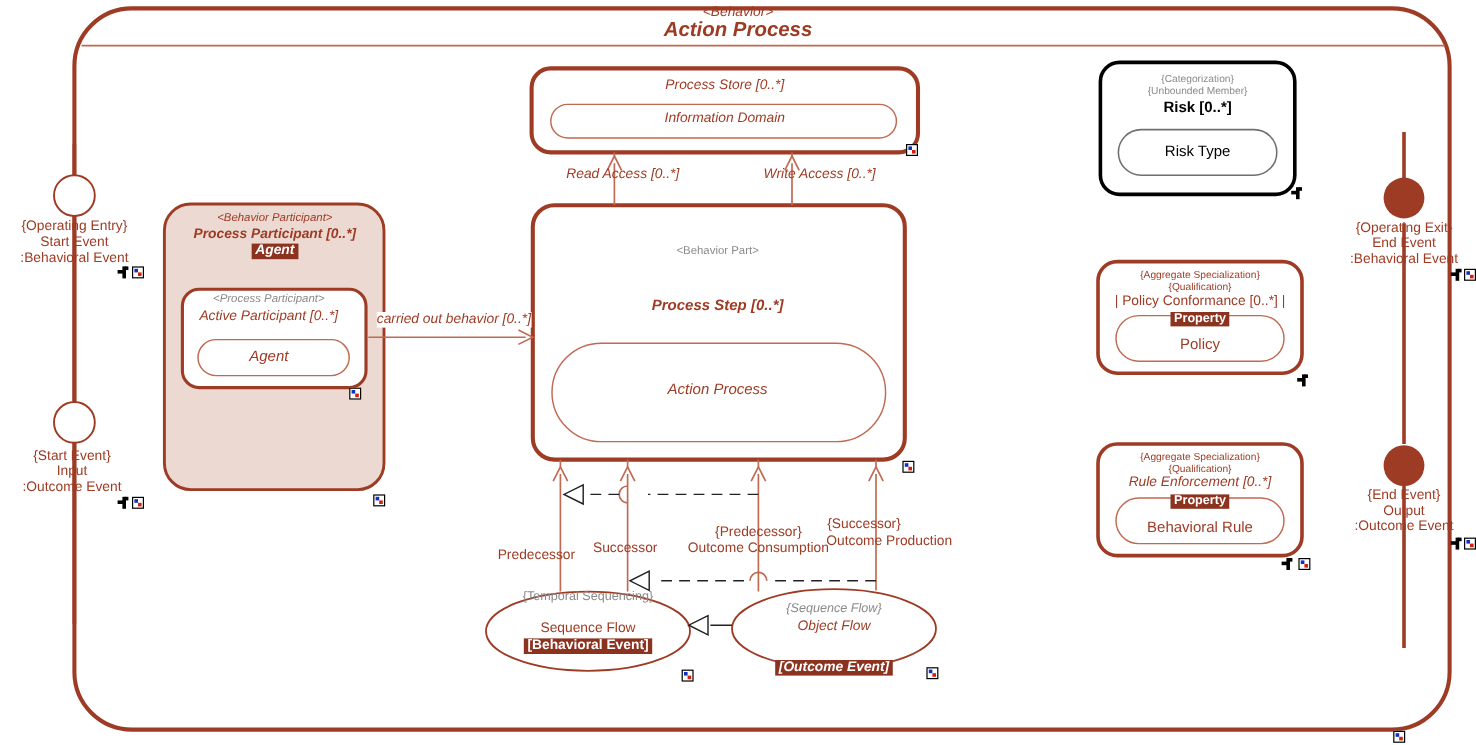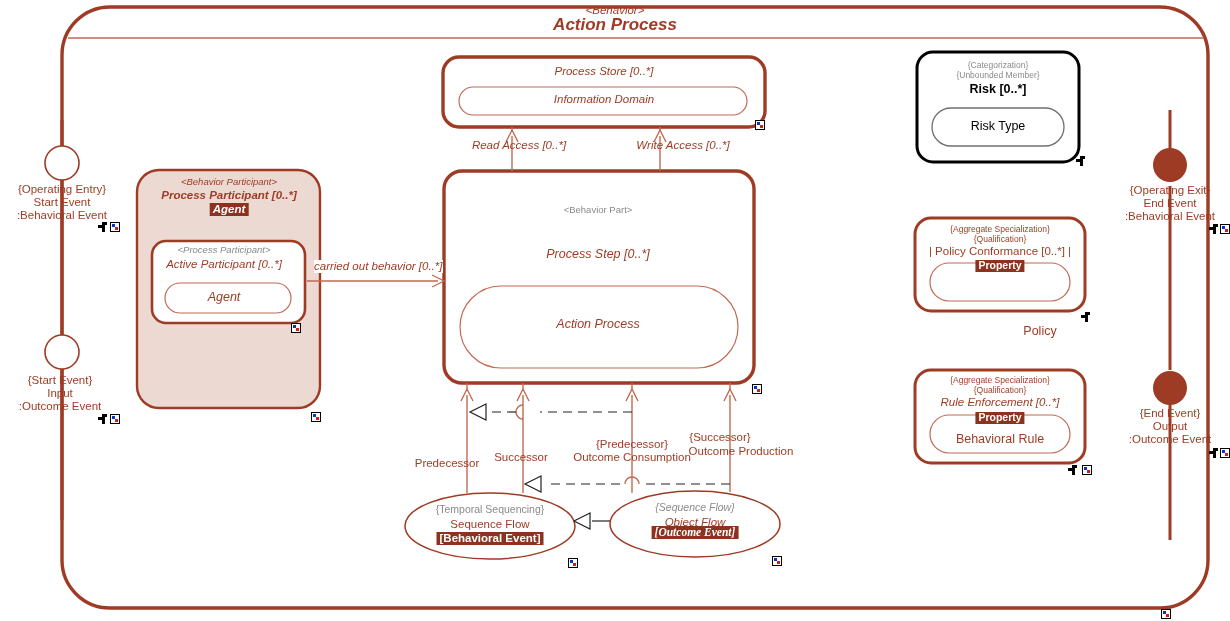--- a/index.html
+++ b/index.html
@@ -168,21 +168,21 @@
   <div class="lbl it s11 center" style="left:615px;top:4px;">&lt;Behavior&gt;</div>
   <div class="lbl it bold s17 center" style="left:615px;top:15px;">Action Process</div>
 
   <div class="lbl it s11 center" style="left:604px;top:65px;">Process Store [0..*]</div>
   <div class="lbl it s11 center" style="left:604px;top:93px;">Information Domain</div>
   <div class="mk" style="left:755px;top:120px;">
       <i></i>
     </div>
 
   <div class="lbl s9 center grey" style="left:598px;top:205px;">&lt;Behavior Part&gt;</div>
-  <div class="lbl it s12 center" style="left:598px;top:247px;">Process Step [0..*]</div>
+  <div class="lbl it s12 center" style="left:598px;top:247px;font-weight:bold;">Process Step [0..*]</div>
   <div class="lbl it s12 center" style="left:598px;top:317px;">Action Process</div>
   <div class="mk" style="left:752px;top:384px;">
       <i></i>
     </div>
 
   <div class="lbl it s9 center" style="left:229px;top:177px;">&lt;Behavior Participant&gt;</div>
   <div class="lbl it bold s11 center" style="left:229px;top:189px;">Process Participant [0..*]</div>
   <div class="lbl s11 center" style="left:229px;top:203px;"><span class="hl it bold">Agent</span></div>
 
   <div class="lbl it s9 center grey" style="left:224px;top:245px;">&lt;Process Participant&gt;</div>
@@ -202,21 +202,21 @@
   <div class="anc" style="left:1076px;top:156px;">
       <b class="v"></b>
       <b class="h"></b>
       <b class="t"></b>
     </div>
 
   <div class="lbl s8 center" style="left:1000px;top:225px;">{Aggregate Specialization}</div>
   <div class="lbl s8 center" style="left:1000px;top:235px;">{Qualification}</div>
   <div class="lbl s11 center" style="left:1000px;top:245px;">| Policy Conformance [0..*] |</div>
   <div class="lbl s10 center" style="left:1000px;top:260px;"><span class="hl bold">Property</span></div>
-  <div class="lbl s12 center" style="left:1040px;top:280px;margin-top:44px;">Policy</div>
+  <div class="lbl s12 center" style="left:1000px;top:280px;">Policy</div>
   <div class="anc" style="left:1081px;top:312px;">
       <b class="v"></b>
       <b class="h"></b>
       <b class="t"></b>
     </div>
 
   <div class="lbl s8 center" style="left:1000px;top:376px;">{Aggregate Specialization}</div>
   <div class="lbl s8 center" style="left:1000px;top:386px;">{Qualification}</div>
   <div class="lbl it s11 center" style="left:1000px;top:396px;">Rule Enforcement [0..*]</div>
   <div class="lbl s10 center" style="left:1000px;top:412px;"><span class="hl bold">Property</span></div>
@@ -282,30 +282,30 @@
   <div class="lbl it s11 center" style="left:683px;top:139px;">Write Access [0..*]</div>
   <div class="lbl it s11" style="left:314px;top:260px;background:#fff;">carried out behavior [0..*]</div>
 
   <div class="lbl s11 center" style="left:447px;top:457px;">Predecessor</div>
   <div class="lbl s11 center" style="left:521px;top:451px;">Successor</div>
   <div class="lbl s11 center" style="left:632px;top:438px;">{Predecessor}</div>
   <div class="lbl s11 center" style="left:632px;top:451px;">Outcome Consumption</div>
   <div class="lbl s11 center" style="left:720px;top:431px;">{Successor}</div>
   <div class="lbl s11 center" style="left:741px;top:445px;">Outcome Production</div>
 
-  <div class="lbl s10 center grey" style="left:490px;top:504px;">{Temporal Sequencing}</div>
+  <div class="lbl s10 center grey" style="left:490px;top:492px;">{Temporal Sequencing}</div>
   <div class="lbl s11 center" style="left:490px;top:518px;">Sequence Flow</div>
   <div class="lbl s11 center" style="left:490px;top:532px;"><span class="hl bold">[Behavioral Event]</span></div>
   <div class="mk" style="left:568px;top:558px;">
       <i></i>
     </div>
 
   <div class="lbl it s10 center grey" style="left:695px;top:502px;">{Sequence Flow}</div>
   <div class="lbl it s11 center" style="left:695px;top:516px;">Object Flow</div>
-  <div class="lbl s11 center" style="left:695px;top:526px;font-family:Liberation Serif, serif;"><span class="hl it bold">[Outcome Event]</span></div>
+  <div class="lbl s11 center" style="left:695px;top:550px;"><span class="hl it bold">[Outcome Event]</span></div>
   <div class="mk" style="left:772px;top:556px;">
       <i></i>
     </div>
 
   <div class="mk" style="left:1161px;top:609px;">
       <i></i>
     </div>
 
 </div>
 

